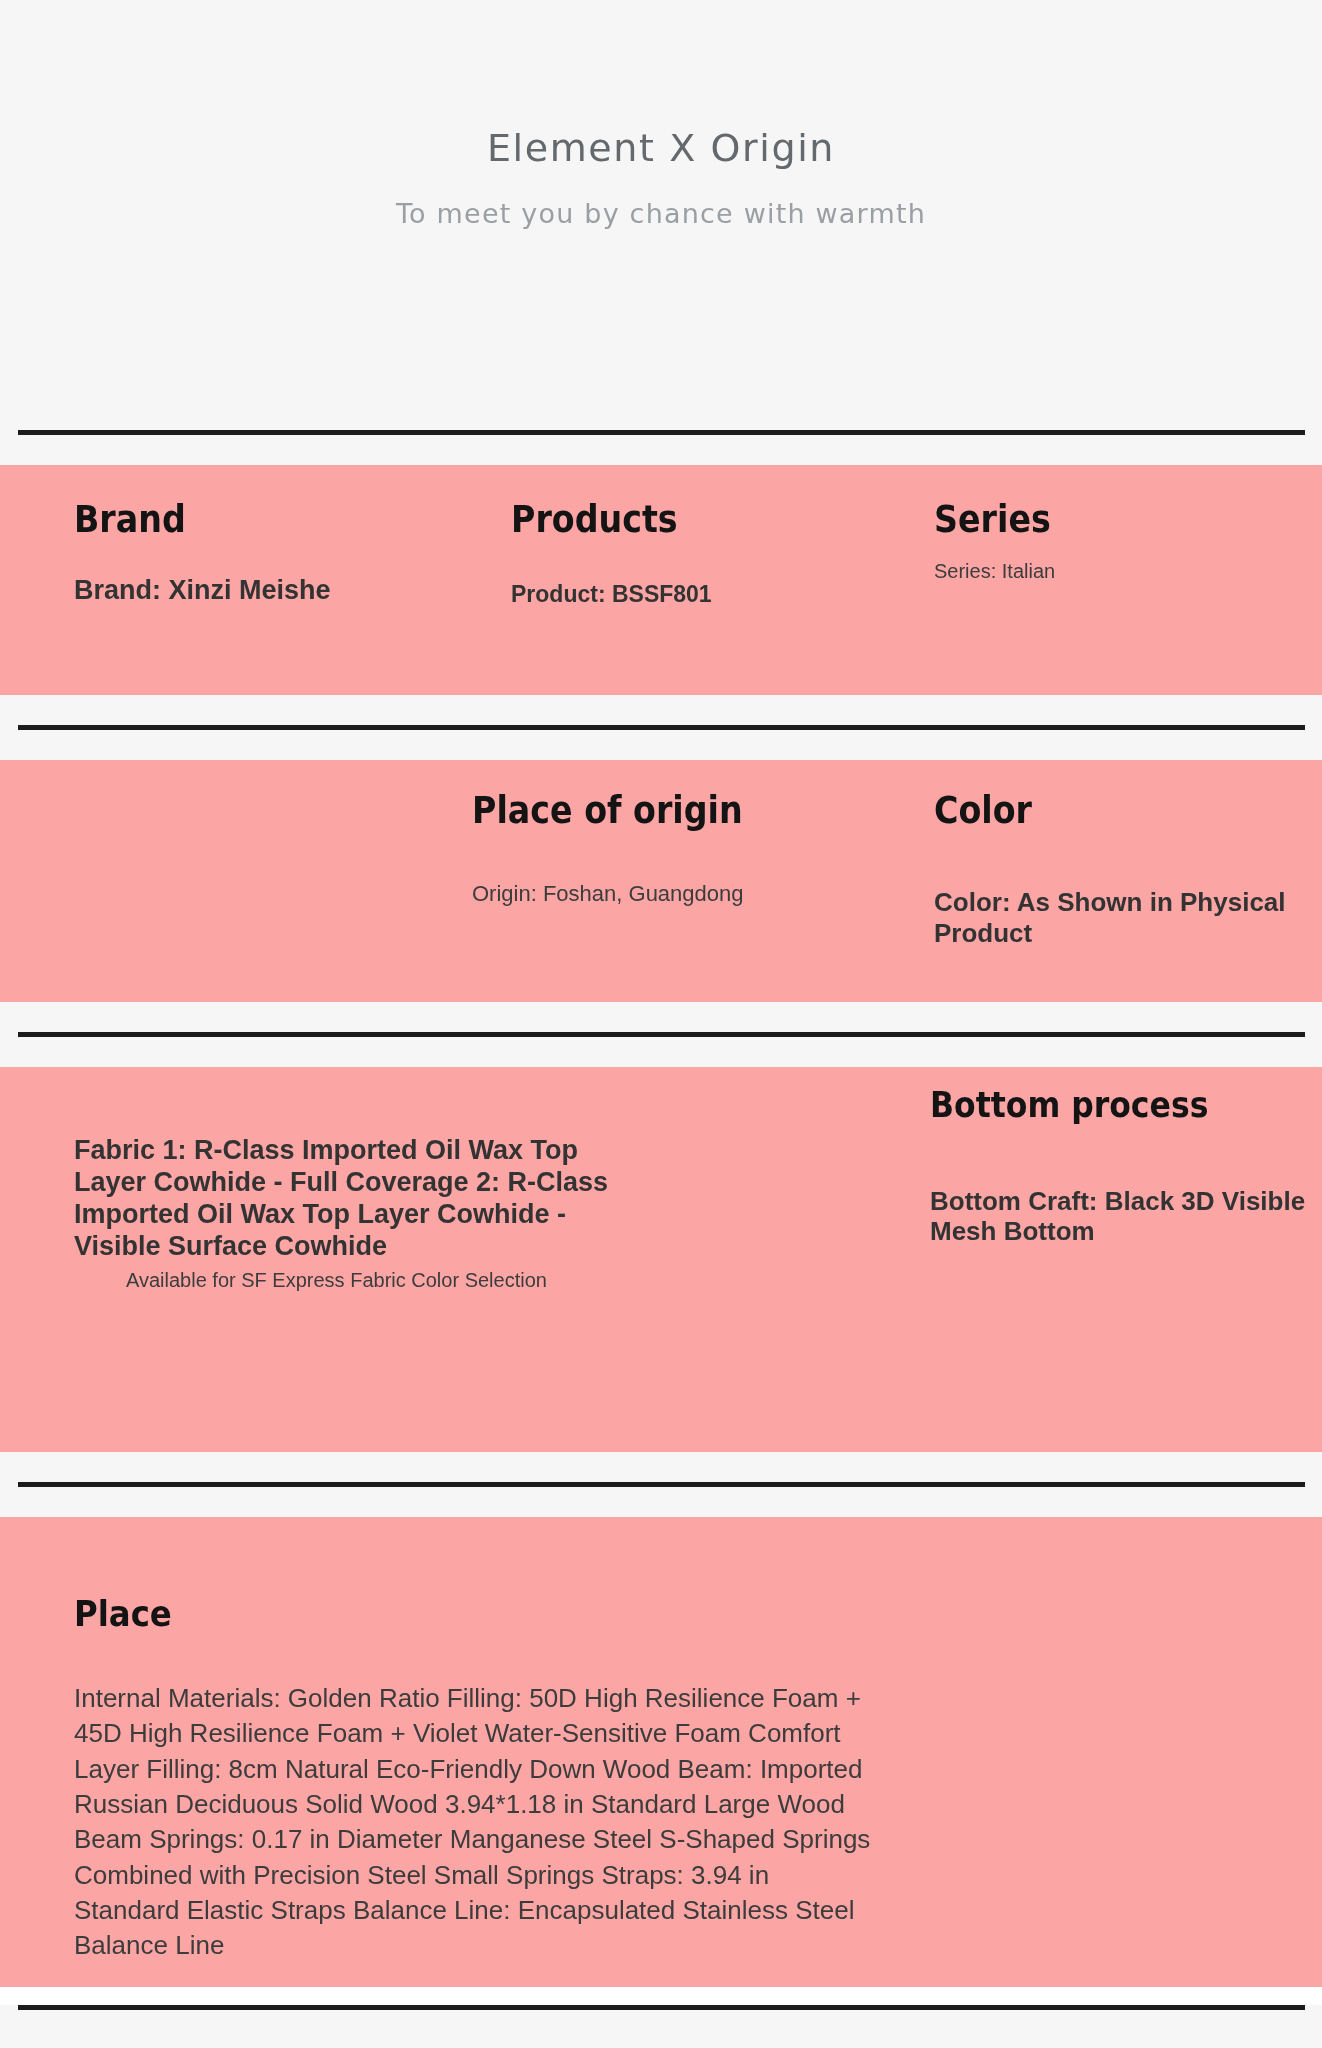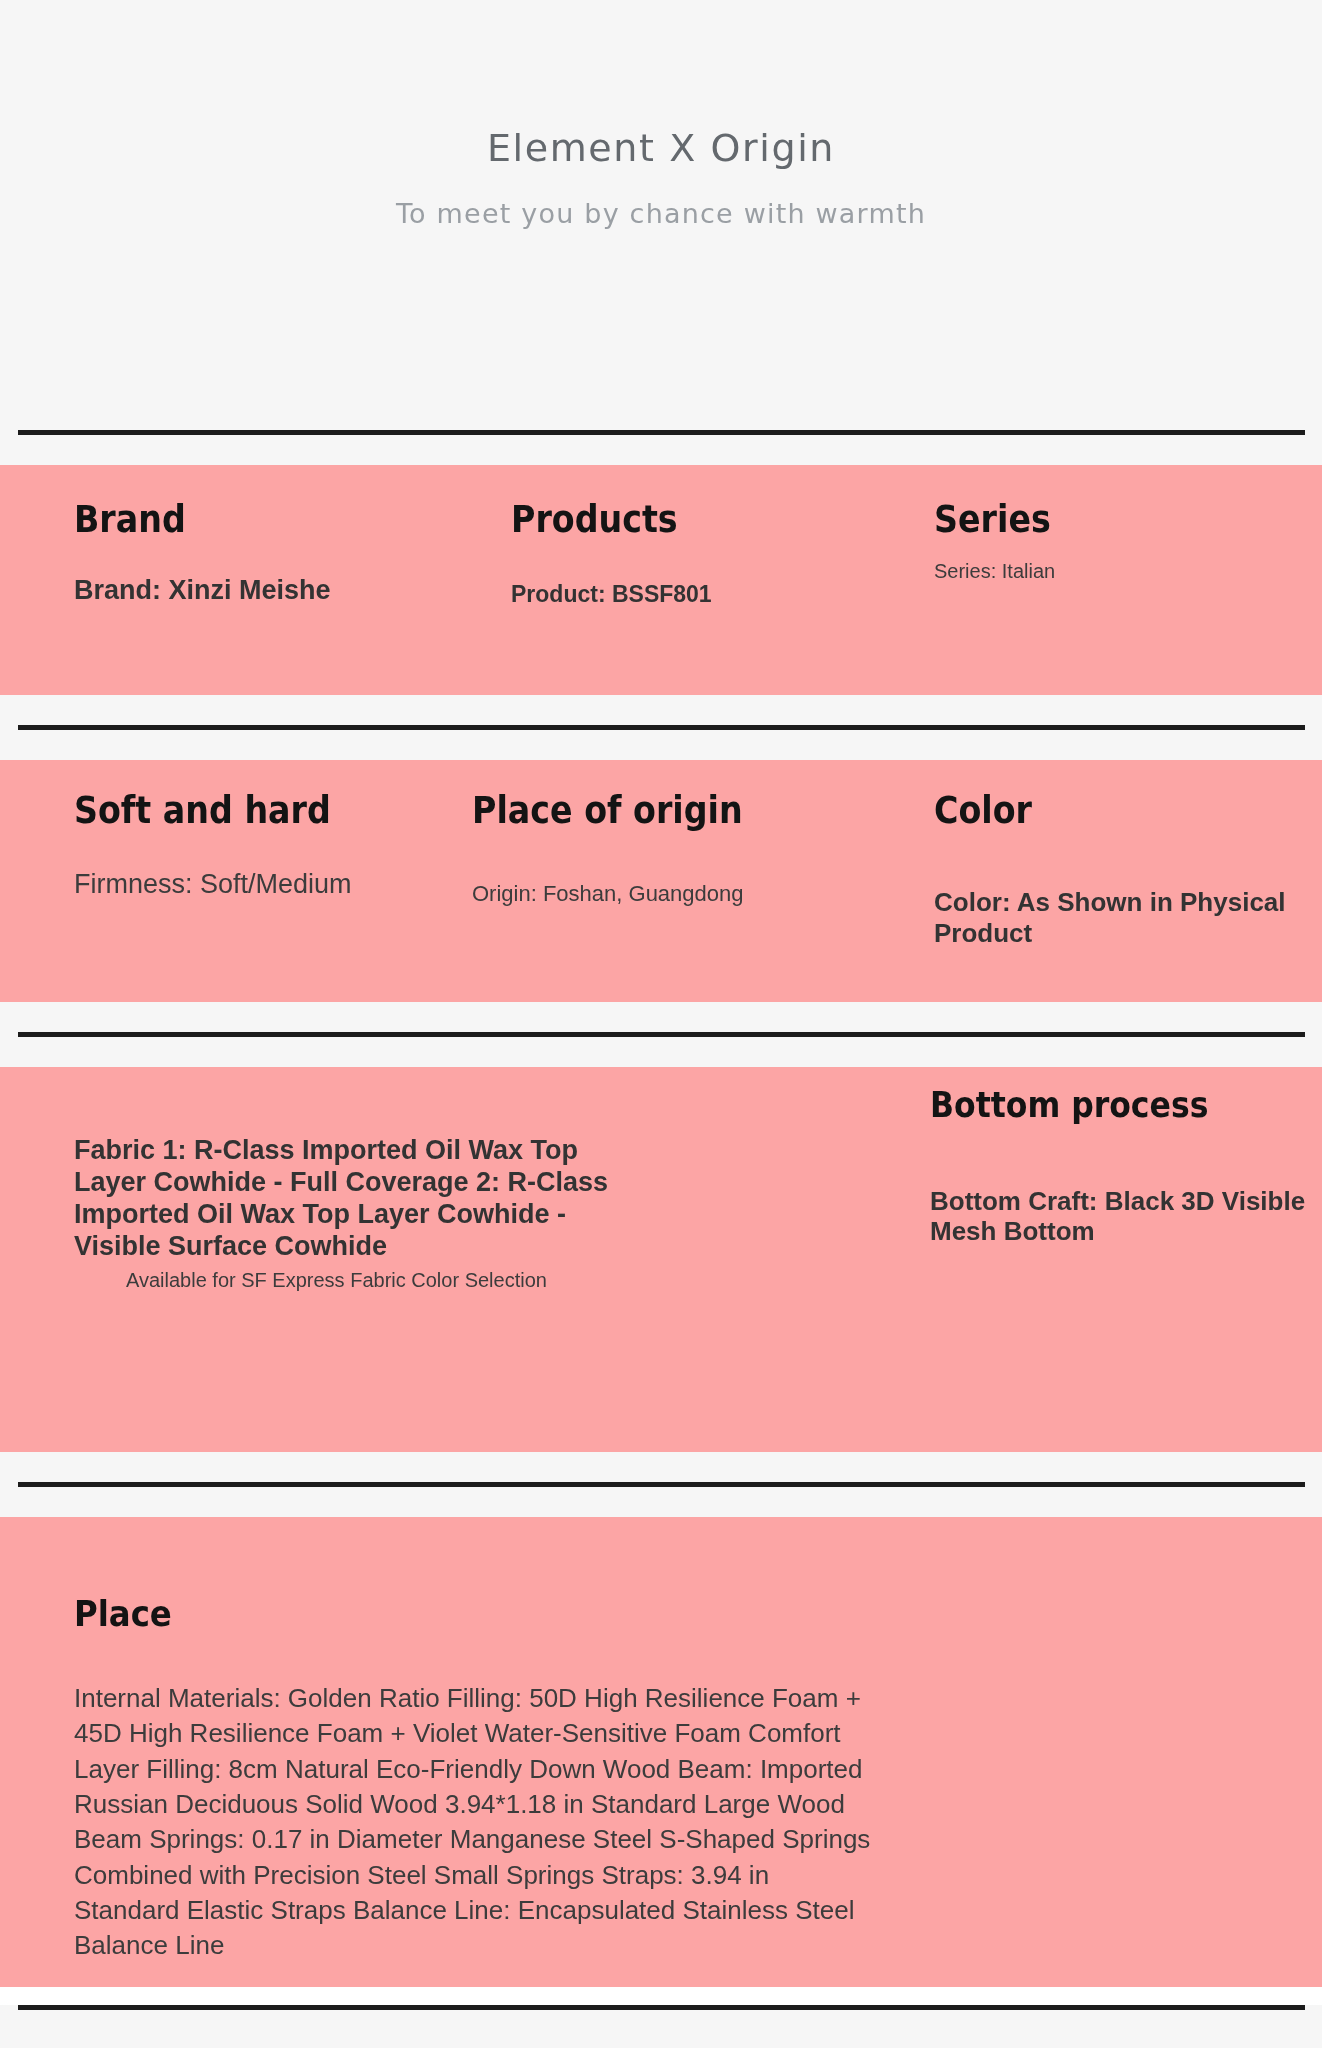--- a/index.html
+++ b/index.html
@@ -154,24 +154,20 @@
   </div>
 </div>
 
 <div class="gap-gray"></div>
 <div class="rule-wrap">
   <div class="rule"></div>
 </div>
 <div class="gap-gray"></div>
 
 <div class="row" id="row2">
-  <div class="cell c1">
-    <div class="sec-head">Soft and hard</div>
-    <div class="val reg v1">Firmness: Soft/Medium</div>
-  </div>
   <div class="cell c2">
     <div class="sec-head">Place of origin</div>
     <div class="val reg v2">Origin: Foshan, Guangdong</div>
   </div>
   <div class="cell c3">
     <div class="sec-head">Color</div>
     <div class="val bold v3">Color: As Shown in Physical Product</div>
   </div>
 </div>
 

